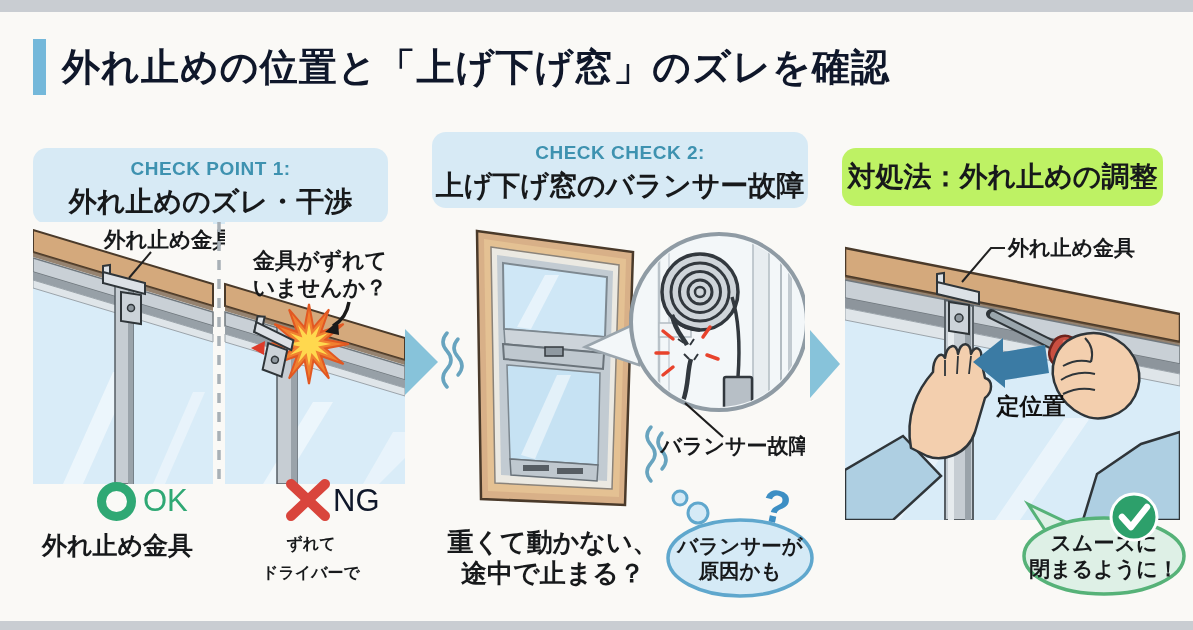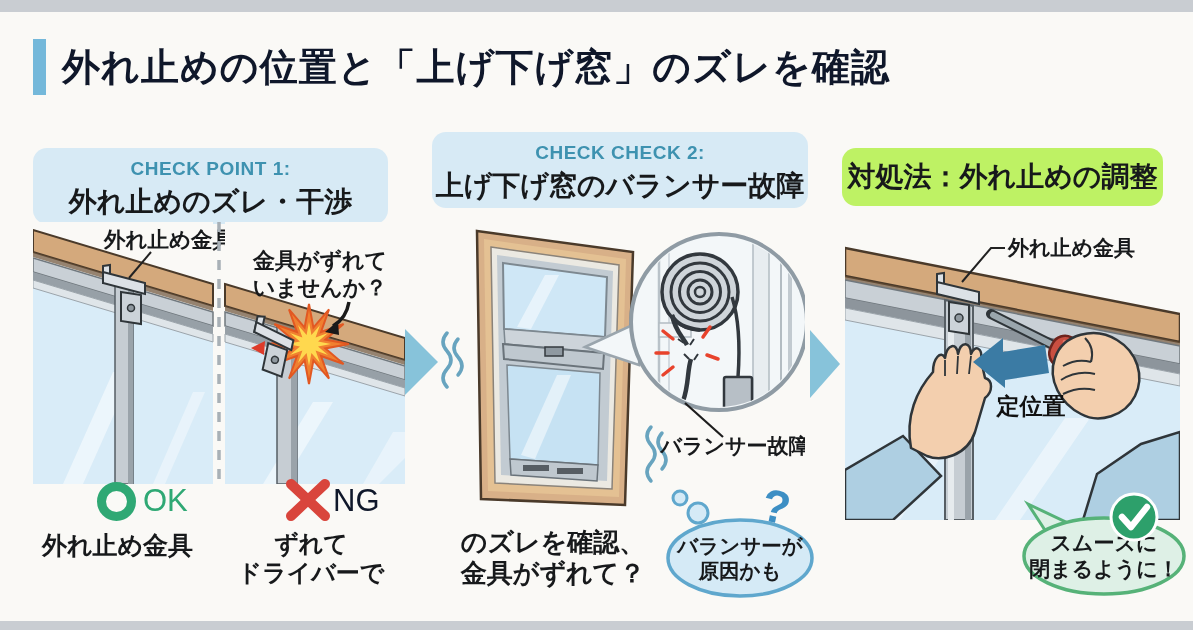--- a/index.html
+++ b/index.html
@@ -112,21 +112,21 @@
 
   <div class="ok-ring"></div>
   <div class="okng-label ok-col" style="left:143px;top:483px;">OK</div>
   <div class="cap" style="left:35px;top:530px;width:165px;font-size:25px;">外れ止め金具</div>
 
   <svg class="abs" style="left:285px;top:479px;" width="46" height="42">
     <line x1="6" y1="5" x2="40" y2="37" stroke="#d9453c" stroke-width="10" stroke-linecap="round"></line>
     <line x1="40" y1="5" x2="6" y2="37" stroke="#d9453c" stroke-width="10" stroke-linecap="round"></line>
   </svg>
   <div class="okng-label ng-col" style="left:333px;top:483px;">NG</div>
-  <div class="cap" style="left:236px;top:530px;width:150px;font-size:24px;line-height:28.5px;">
+  <div class="cap" style="left:236px;top:530px;width:150px;font-size:16px;line-height:28.5px;">
     <div>ずれて</div>
     <div>ドライバーで</div>
   </div>
 
   <svg class="abs" style="left:437px;top:215px;" width="368" height="310" viewBox="0 0 368 310">
     <defs>
       <clipPath id="calloutClip">
           <circle cx="282" cy="107" r="85"></circle>
         </clipPath>
     </defs>
@@ -187,22 +187,22 @@
         <path d="M 295,82 C 302,104 303,134 301,162" stroke="#32383e" stroke-width="3.5" fill="none"></path>
         <rect x="287" y="162" width="28" height="34" rx="2" fill="#b7bfc6" stroke="#32383e" stroke-width="2.5"></rect>
       </g>
       <circle cx="282" cy="107" r="88" fill="none" stroke="#8f9ba4" stroke-width="4"></circle>
     </g>
     <line x1="248" y1="188" x2="286" y2="222" stroke="#1d1d1d" stroke-width="2.2"></line>
     <text x="298" y="238" font-size="21" font-weight="bold" text-anchor="middle" fill="#17191b">バランサー故障</text>
   </svg>
 
   <div class="cap" style="left:443px;top:527px;width:220px;">
-    <div>のズレを確認、</div>
-    <div>金具がずれて？</div>
+    <div>重くて動かない、</div>
+    <div>途中で止まる？</div>
   </div>
 
   <svg class="abs" style="left:658px;top:466px;" width="190" height="134" viewBox="0 0 190 134">
     <circle cx="22" cy="32" r="7" fill="#d5eaf6" stroke="#5fa7cd" stroke-width="3"></circle>
     <circle cx="40" cy="47" r="10" fill="#d5eaf6" stroke="#5fa7cd" stroke-width="3"></circle>
     <ellipse cx="82" cy="92" rx="72" ry="38" fill="#d5eaf6" stroke="#5fa7cd" stroke-width="3.5"></ellipse>
     <text x="103" y="56" font-size="46" font-weight="bold" fill="#3d8fc4" transform="rotate(12 115 45)">?</text>
     <text x="82" y="87" font-size="20.5" font-weight="bold" text-anchor="middle" fill="#17191b">バランサーが</text>
     <text x="82" y="112" font-size="20.5" font-weight="bold" text-anchor="middle" fill="#17191b">原因かも</text>
   </svg>

